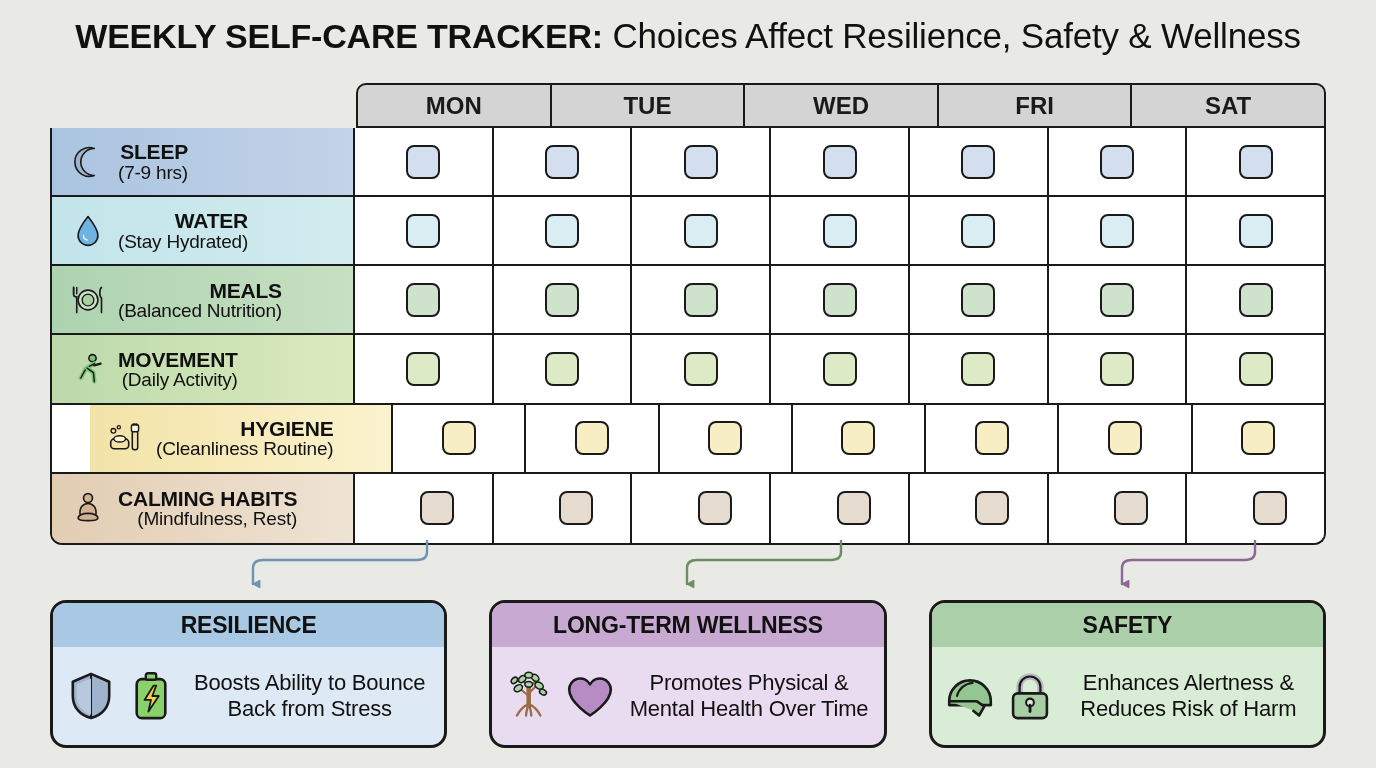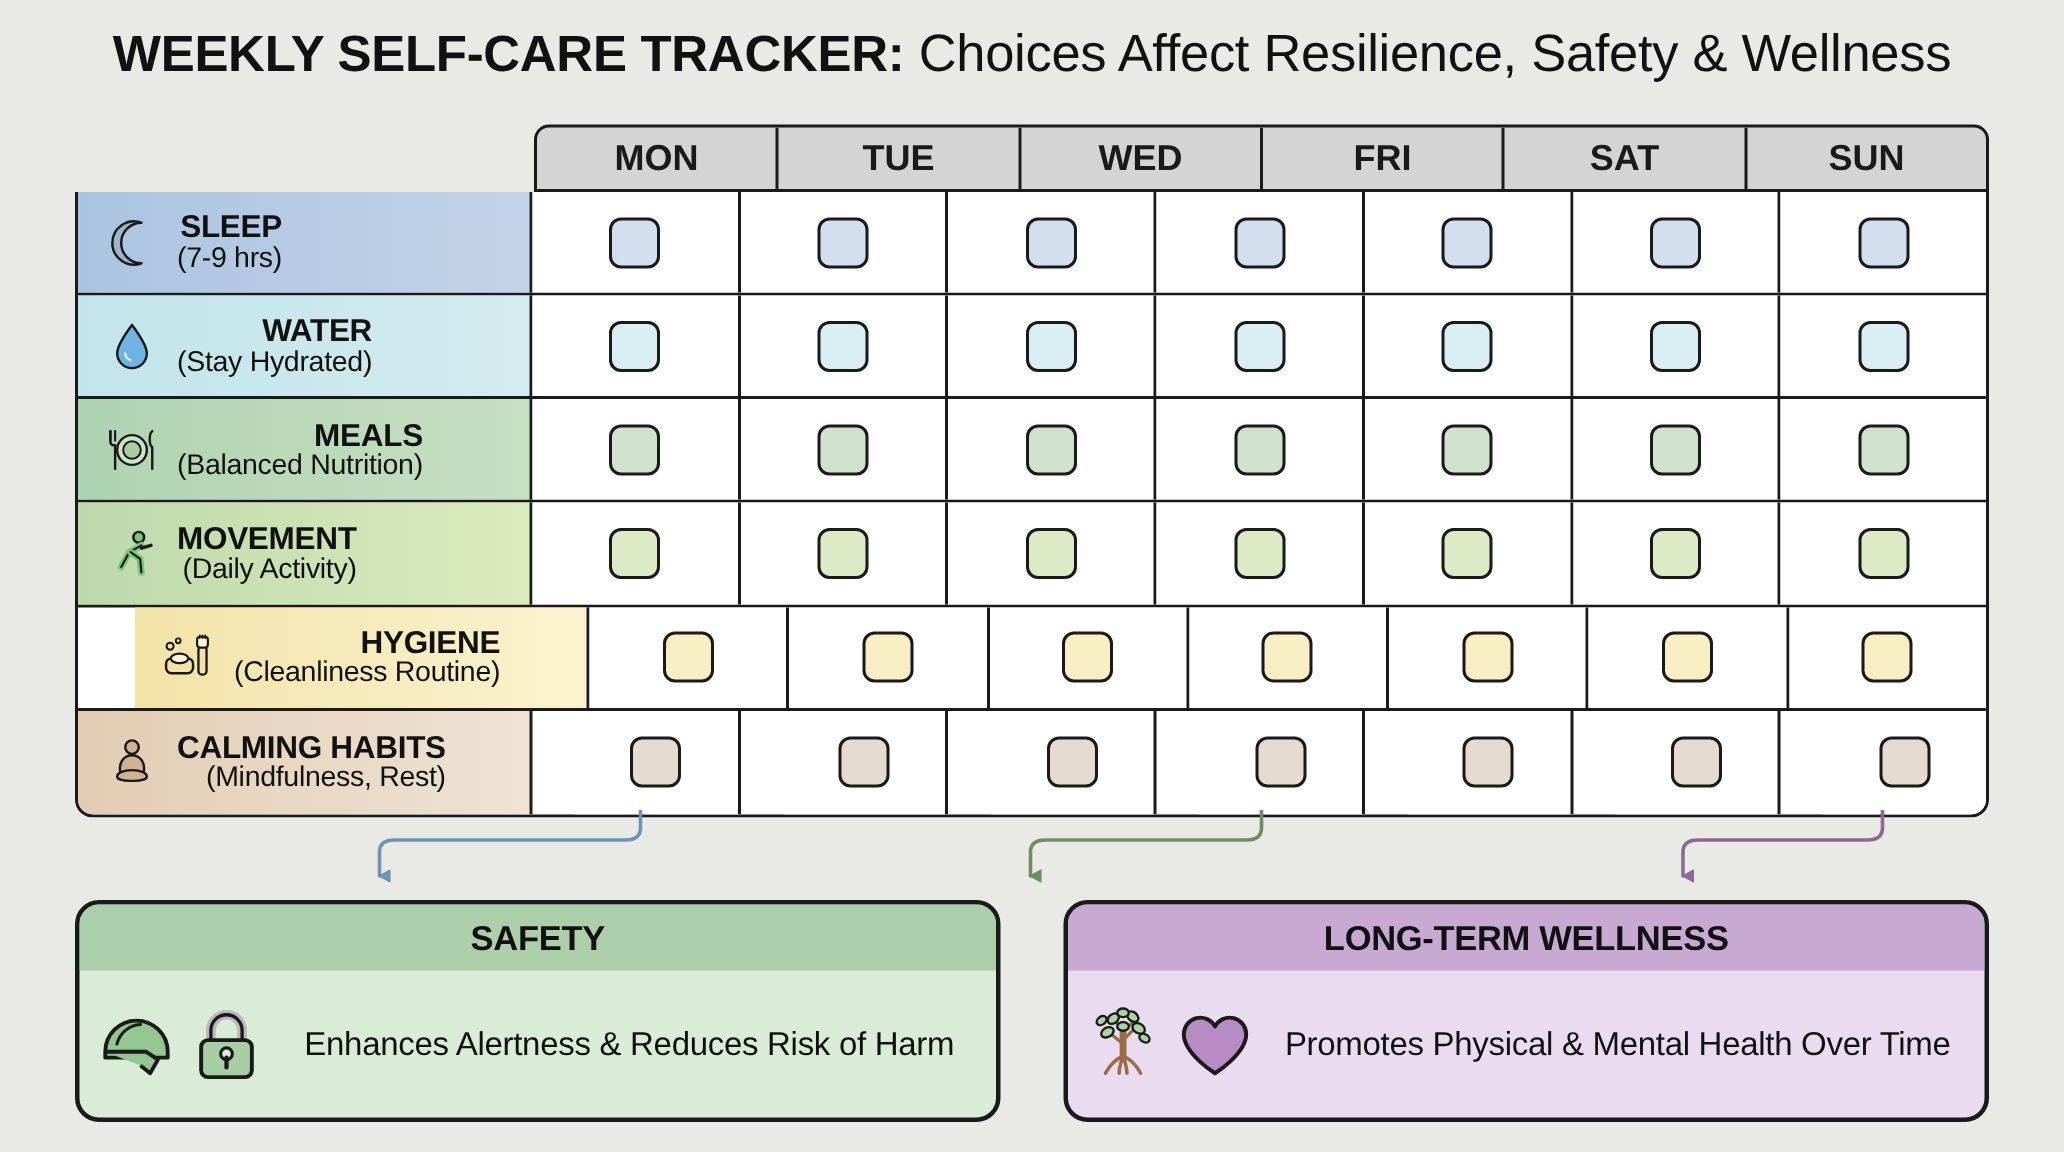--- a/index.html
+++ b/index.html
@@ -218,21 +218,20 @@
   <span class="t-strong">WEEKLY SELF-CARE TRACKER:</span><span class="t-light"> Choices Affect Resilience, Safety &amp; Wellness</span>
 </div>
 
 <div id="tracker">
   <div id="day-header">
       <div class="day-cell">MON</div>
       <div class="day-cell">TUE</div>
       <div class="day-cell">WED</div>
       <div class="day-cell">FRI</div>
       <div class="day-cell">SAT</div>
-      <div class="day-cell">SUN</div>
     </div>
   <div id="grid-body">
       <div class="grid-row">
         <div class="row-label" style="background: linear-gradient(to right, rgb(170, 196, 224), rgb(195, 211, 232));">
           <div class="row-icon">
             <svg width="36" height="36" viewBox="0 0 40 40">
               <path d="M27 5a16 16 0 1 0 0 30 13 13 0 0 1 0-30z" fill="#9fb3cd" stroke="#1a1a1a" stroke-width="1.8" stroke-linejoin="round"></path>
             </svg>
           </div>
           <div class="row-text">
@@ -464,38 +463,36 @@
       <marker id="mk2" markerWidth="9" markerHeight="9" refX="4.5" refY="7.6" orient="auto" markerUnits="userSpaceOnUse">
         <path d="M0.6 0.6 L4.5 8 L8.4 0.6 Z" fill="#8d6a94" stroke="#8d6a94" stroke-width="0.8" stroke-linejoin="round"></path>
       </marker>
     </defs>
     <path d="M 427 0 L 427 12 Q 427 20 417 20 L 263 20 Q 253 20 253 28 L 253 44" fill="none" stroke="#6f93b4" stroke-width="2.4" stroke-linecap="round" marker-end="url(#mk0)"></path>
     <path d="M 841 0 L 841 12 Q 841 20 831 20 L 697 20 Q 687 20 687 28 L 687 44" fill="none" stroke="#6b8e62" stroke-width="2.4" stroke-linecap="round" marker-end="url(#mk1)"></path>
     <path d="M 1255 0 L 1255 12 Q 1255 20 1245 20 L 1132 20 Q 1122 20 1122 28 L 1122 44" fill="none" stroke="#8d6a94" stroke-width="2.4" stroke-linecap="round" marker-end="url(#mk2)"></path>
   </svg>
 
 <div id="cards">
-    <div class="card" style="background: rgb(217, 236, 214);">
-      <div class="card-head" style="background: rgb(171, 208, 169);">SAFETY</div>
+    <div class="card" style="background: rgb(221, 234, 246);">
+      <div class="card-head" style="background: rgb(168, 200, 228);">RESILIENCE</div>
       <div class="card-body">
         <div class="card-icons">
           <svg width="52" height="52" viewBox="0 0 40 40">
-            <path d="M4 24a16 16 0 0 1 32 0v3H4v-3z" fill="#93c78f" stroke="#1a1a1a" stroke-width="2" stroke-linejoin="round"></path>
-            <path d="M4 24h21l6 4-4 7-5-4" fill="#93c78f" stroke="#1a1a1a" stroke-width="2" stroke-linejoin="round"></path>
-            <path d="M10 20a13 13 0 0 1 12-10" fill="none" stroke="#1a1a1a" stroke-width="1.6" stroke-linecap="round"></path>
+            <path d="M20 3L6 9v11c0 9 6 15 14 17 8-2 14-8 14-17V9L20 3z" fill="#9fb3cd" stroke="#1a1a1a" stroke-width="2" stroke-linejoin="round"></path>
+            <path d="M20 3v34" stroke="#1a1a1a" stroke-width="1.6"></path>
+            <path d="M20 6.5L9 11v9c0 7.5 5 12.5 11 14.5V6.5z" fill="#b9c9dd"></path>
           </svg>
           <svg width="52" height="52" viewBox="0 0 40 40">
-            <path d="M12 18v-5a8 8 0 0 1 16 0v5" fill="none" stroke="#b9b9bf" stroke-width="5" stroke-linecap="round"></path>
-            <path d="M12 18v-5a8 8 0 0 1 16 0v5" fill="none" stroke="#1a1a1a" stroke-width="1.7" stroke-linecap="round"></path>
-            <rect x="7" y="18" width="26" height="19" rx="3.5" fill="#a8cfa4" stroke="#1a1a1a" stroke-width="2"></rect>
-            <circle cx="20" cy="25" r="3" fill="#d9ecd6" stroke="#1a1a1a" stroke-width="1.6"></circle>
-            <path d="M20 27v5" stroke="#1a1a1a" stroke-width="2.2" stroke-linecap="round"></path>
+            <rect x="9" y="7" width="22" height="30" rx="4" fill="#8bd16b" stroke="#1a1a1a" stroke-width="2"></rect>
+            <rect x="16" y="2.5" width="8" height="5" rx="1.6" fill="#8bd16b" stroke="#1a1a1a" stroke-width="1.8"></rect>
+            <path d="M22 12l-7 11h5l-2 9 8-12h-5l3-8z" fill="#f5d04a" stroke="#1a1a1a" stroke-width="1.4" stroke-linejoin="round"></path>
           </svg>
         </div>
-        <div class="card-text">Enhances Alertness &amp; Reduces Risk of Harm</div>
+        <div class="card-text">Boosts Ability to Bounce Back from Stress</div>
       </div>
     </div>
     <div class="card" style="background: rgb(234, 220, 240);">
       <div class="card-head" style="background: rgb(200, 169, 210);">LONG-TERM WELLNESS</div>
       <div class="card-body">
         <div class="card-icons">
           <svg width="52" height="52" viewBox="0 0 40 40">
             <path d="M19 14v12" stroke="#9a6b45" stroke-width="3.5" stroke-linecap="round"></path>
             <path d="M19 26c-4 2-7 5-9 9M19 26c4 2 7 5 9 9M19 26c-1 3-2 6-2 9M19 26c1 3 2 6 2 9" fill="none" stroke="#9a6b45" stroke-width="1.8" stroke-linecap="round"></path>
             <path d="M19 20l-6-5M19 18l6-6M19 14l-4-6M19 13l5-4" stroke="#9a6b45" stroke-width="1.6" stroke-linecap="round"></path>
@@ -508,13 +505,33 @@
             <ellipse cx="30" cy="17" rx="2.8" ry="2" transform="rotate(30 30 17)" fill="#a8d6a2" stroke="#1a1a1a" stroke-width="1.2"></ellipse>
             <ellipse cx="19" cy="11" rx="3" ry="2.2" fill="#a8d6a2" stroke="#1a1a1a" stroke-width="1.2"></ellipse>
           </svg>
           <svg width="52" height="52" viewBox="0 0 40 40">
             <path d="M20 35S4 25 4 15a8.5 8.5 0 0 1 16-4 8.5 8.5 0 0 1 16 4c0 10-16 20-16 20z" fill="#b78bc4" stroke="#1a1a1a" stroke-width="2" stroke-linejoin="round"></path>
           </svg>
         </div>
         <div class="card-text">Promotes Physical &amp; Mental Health Over Time</div>
       </div>
     </div>
+    <div class="card" style="background: rgb(217, 236, 214);">
+      <div class="card-head" style="background: rgb(171, 208, 169);">SAFETY</div>
+      <div class="card-body">
+        <div class="card-icons">
+          <svg width="52" height="52" viewBox="0 0 40 40">
+            <path d="M4 24a16 16 0 0 1 32 0v3H4v-3z" fill="#93c78f" stroke="#1a1a1a" stroke-width="2" stroke-linejoin="round"></path>
+            <path d="M4 24h21l6 4-4 7-5-4" fill="#93c78f" stroke="#1a1a1a" stroke-width="2" stroke-linejoin="round"></path>
+            <path d="M10 20a13 13 0 0 1 12-10" fill="none" stroke="#1a1a1a" stroke-width="1.6" stroke-linecap="round"></path>
+          </svg>
+          <svg width="52" height="52" viewBox="0 0 40 40">
+            <path d="M12 18v-5a8 8 0 0 1 16 0v5" fill="none" stroke="#b9b9bf" stroke-width="5" stroke-linecap="round"></path>
+            <path d="M12 18v-5a8 8 0 0 1 16 0v5" fill="none" stroke="#1a1a1a" stroke-width="1.7" stroke-linecap="round"></path>
+            <rect x="7" y="18" width="26" height="19" rx="3.5" fill="#a8cfa4" stroke="#1a1a1a" stroke-width="2"></rect>
+            <circle cx="20" cy="25" r="3" fill="#d9ecd6" stroke="#1a1a1a" stroke-width="1.6"></circle>
+            <path d="M20 27v5" stroke="#1a1a1a" stroke-width="2.2" stroke-linecap="round"></path>
+          </svg>
+        </div>
+        <div class="card-text">Enhances Alertness &amp; Reduces Risk of Harm</div>
+      </div>
+    </div>
   </div>
 
 </body></html>

